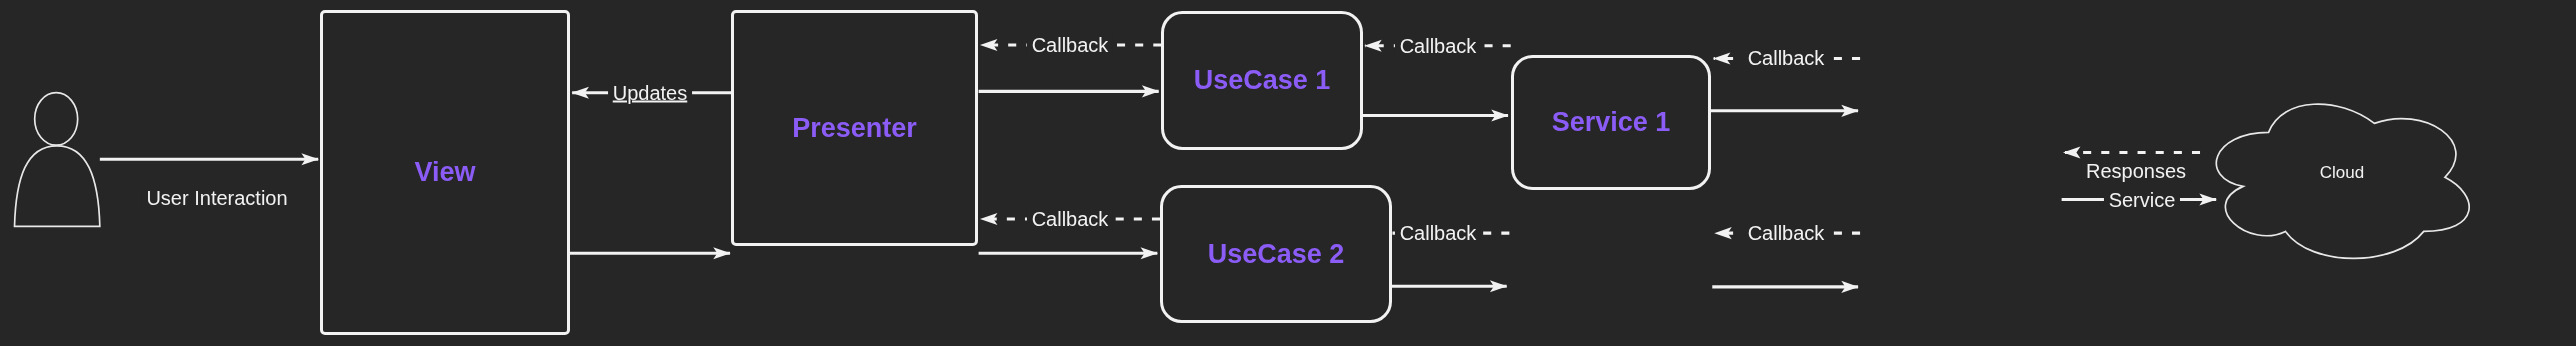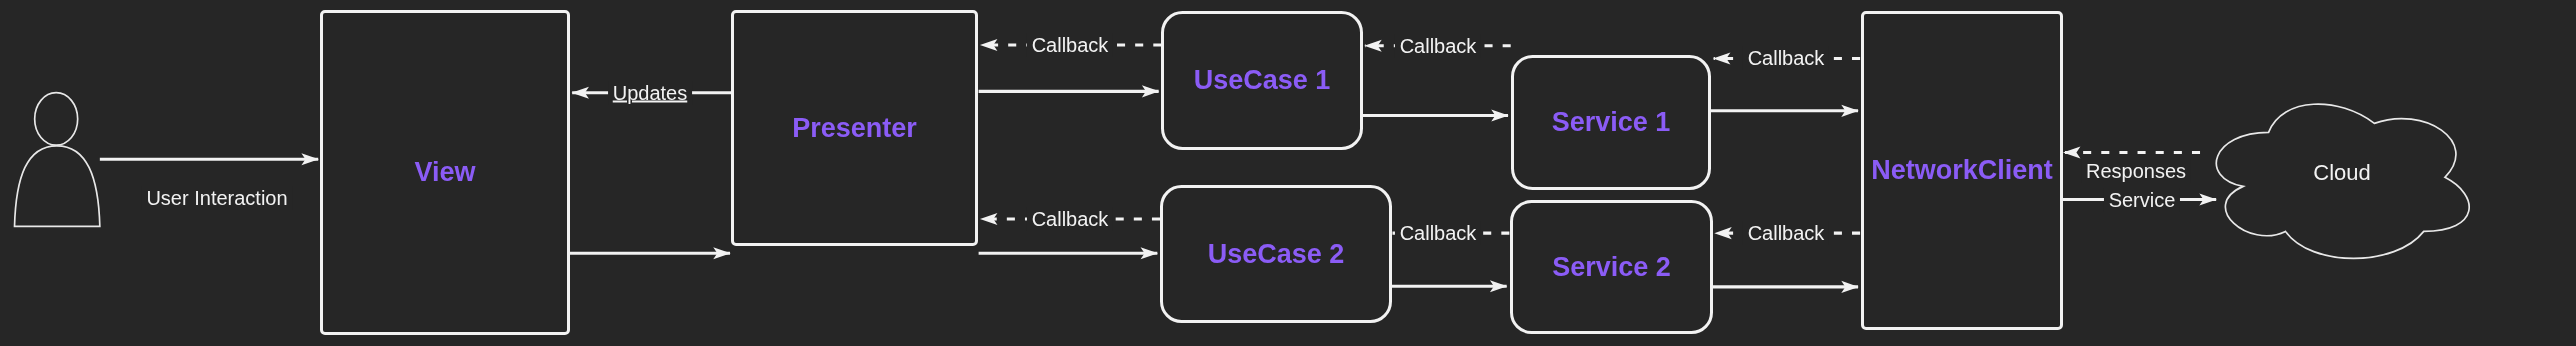--- a/index.html
+++ b/index.html
@@ -37,21 +37,21 @@
     font-weight: normal;
     background: #262626;
     padding: 0 4.7px;
     white-space: nowrap;
     line-height: 1.15;
   }
   .cloud-label {
     position: absolute;
     transform: translate(-50%, -50%);
     color: #F2F2F2;
-    font-size: 22px;
+    font-size: 17px;
     font-weight: normal;
     white-space: nowrap;
   }
 </style>
 </head>
 <body>
 
 <div class="canvas">
 
   <svg class="layer" width="2576" height="346" viewBox="0 0 3831 515">
@@ -113,27 +113,21 @@
   </div>
 
   <div class="node small" style="left:1160px; top:185px; width:232px; height:138px;">
     <span class="node-label">UseCase 2</span>
   </div>
 
   <div class="node small" style="left:1511px; top:11.4px; width:200px; height:135px;margin-top:44px;">
     <span class="node-label">Service 1</span>
   </div>
 
-  <div class="node small" style="left:1510px; top:200px; width:203px; height:134px;">
-    <span class="node-label">Service 2</span>
-  </div>
 
-  <div class="node big" style="left:1861px; top:11.4px; width:202px; height:319px;">
-    <span class="node-label">NetworkClient</span>
-  </div>
 
   <span class="cloud-label" style="left:2342px; top:173px;">Cloud</span>
 
   <div class="edge-label" style="left:217px; top:159px;margin-top:39px;">User Interaction</div>
 
   <div class="edge-label" style="left:650px; top:93px;text-decoration:underline;">Updates</div>
 
   <div class="edge-label" style="left:1070px; top:45px;">Callback</div>
 
   <div class="edge-label" style="left:1070px; top:219px;">Callback</div>

